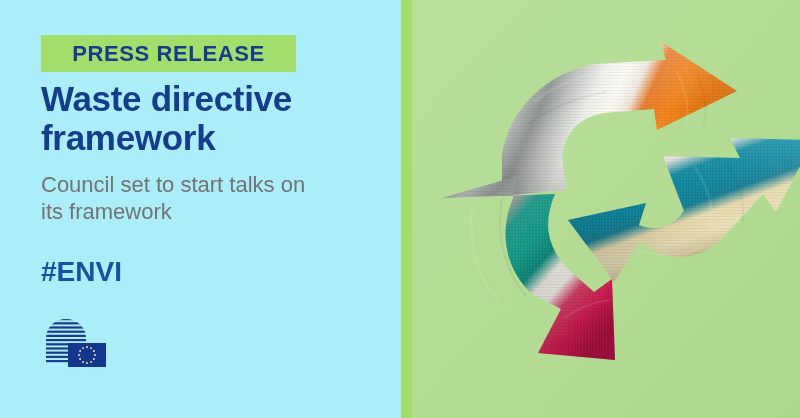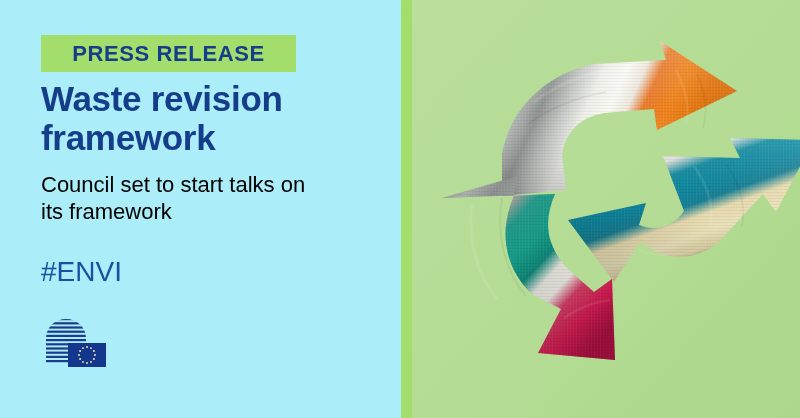--- a/index.html
+++ b/index.html
@@ -38,27 +38,27 @@
   }
 
   #headline{
     position:absolute;left:41px;top:79px;width:340px;
     font-size:35px;font-weight:bold;color:#153D8A;
     line-height:1.12;letter-spacing:-.3px;
   }
 
   #subtitle{
     position:absolute;left:41px;top:172px;width:340px;
-    font-size:22px;font-weight:normal;color:#000000;
+    font-size:22px;font-weight:normal;color:#737373;
     line-height:1.22;
   }
 
   #hashtag{
     position:absolute;left:41px;top:258px;
-    font-size:28px;font-weight:normal;color:#1B4FA0;
+    font-size:28px;font-weight:bold;color:#1B4FA0;
     line-height:1;
   }
 
   #logo{
     position:absolute;left:43px;top:316px;width:66px;height:52px;
   }
 
   
   #photo{
     position:absolute;left:412px;top:0;width:388px;height:418px;
@@ -72,21 +72,21 @@
 
 <div id="banner">
 
   <div id="left-panel">
 
     <div id="badge">
       <span id="badge-label">PRESS RELEASE</span>
     </div>
 
     <div id="headline">
-      <div>Waste revision</div>
+      <div>Waste directive</div>
       <div>framework</div>
     </div>
 
     <div id="subtitle">
       <div>Council set to start talks on</div>
       <div>its framework</div>
     </div>
 
     <div id="hashtag">#ENVI</div>
 

